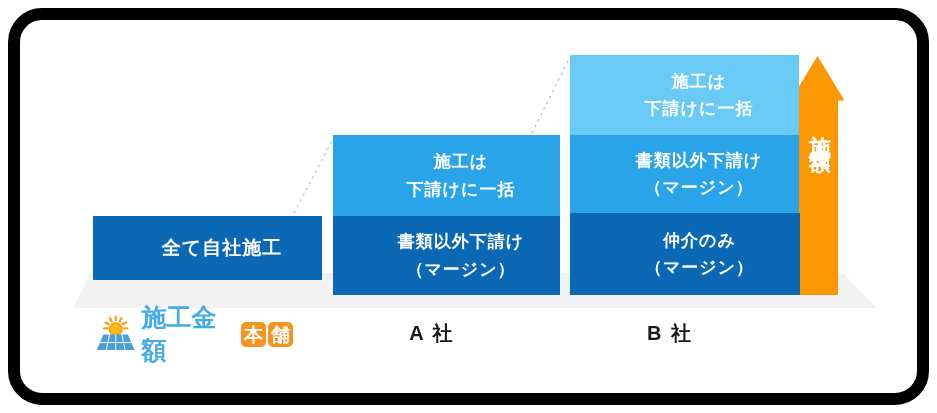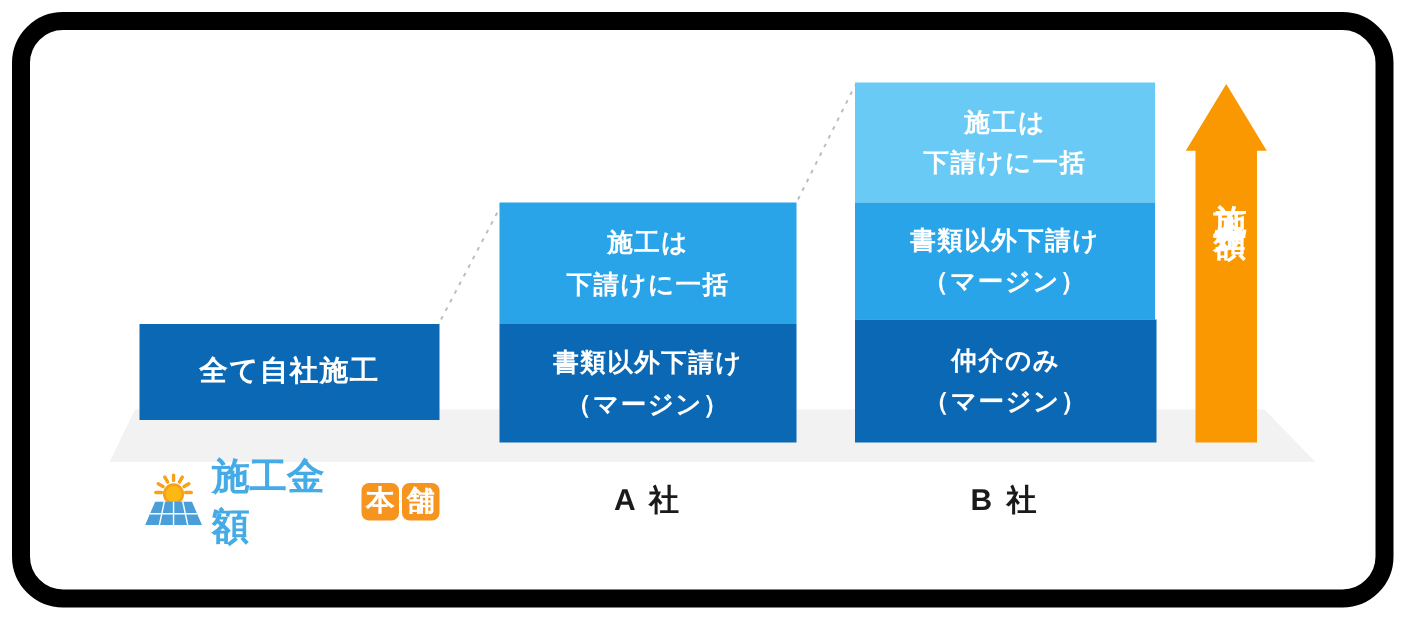--- a/index.html
+++ b/index.html
@@ -1,20 +1,20 @@
 <!DOCTYPE html>
 <html style="--dark-blue: #0A68B4; --medium-blue: #29A4E9; --light-blue: #69CAF6; --arrow-orange: #F99800; --floor-gray: #F2F2F3; --dash-gray: #BDBDBD; --frame-black: #000000; --logo-blue: #45ABE7; --logo-badge-orange: #F6941D; --label-black: #1A1A1A;"><head>
 <meta charset="utf-8">
 <style>
   html,body{margin:0;padding:0;background:#ffffff;}
   body{font-family:"Liberation Sans","DejaVu Sans",sans-serif;}
   .stage{position:relative;width:937px;height:413px;background:#ffffff;overflow:hidden;}
   .frame{position:absolute;left:8px;top:8px;right:8px;bottom:8px;border:12px solid var(--frame-black,#000);border-radius:34px;pointer-events:none;}
   .gfx{position:absolute;left:0;top:0;width:937px;height:413px;}
-  .bar-seg{position:absolute;display:flex;align-items:center;justify-content:center;text-align:center;color:#fff;font-weight:bold;font-size:17px;line-height:1.6;white-space:pre-line;letter-spacing:1px;}
+  .bar-seg{position:absolute;display:flex;align-items:center;justify-content:center;text-align:center;color:#fff;font-weight:bold;font-size:17px;line-height:1.6;white-space:pre-line;letter-spacing:1px;padding-left:29px;}
   .seg-dark{background:var(--dark-blue);}
   .seg-mid{background:var(--medium-blue);}
   .seg-light{background:var(--light-blue);}
   .seg-eco{font-size:19px;}
   .cat-label{position:absolute;top:320px;text-align:center;color:var(--label-black,#1a1a1a);font-weight:bold;font-size:20px;letter-spacing:2px;}
   .arrow-text{position:absolute;left:805px;top:118px;writing-mode:vertical-rl;text-orientation:upright;color:#fff;font-weight:bold;font-size:22px;letter-spacing:5px;}
   .logo{position:absolute;left:93px;top:312px;width:200px;height:44px;display:flex;align-items:center;justify-content:center;gap:3px;}
   .logo-text{color:var(--logo-blue);font-weight:bold;font-size:25px;letter-spacing:0px;}
   .logo-badge{display:inline-block;width:25px;height:25px;background:var(--logo-badge-orange);border-radius:5px;color:#fff;font-weight:bold;font-size:19px;line-height:25px;text-align:center;}
   .badges{display:flex;gap:2px;margin-left:2px;}

